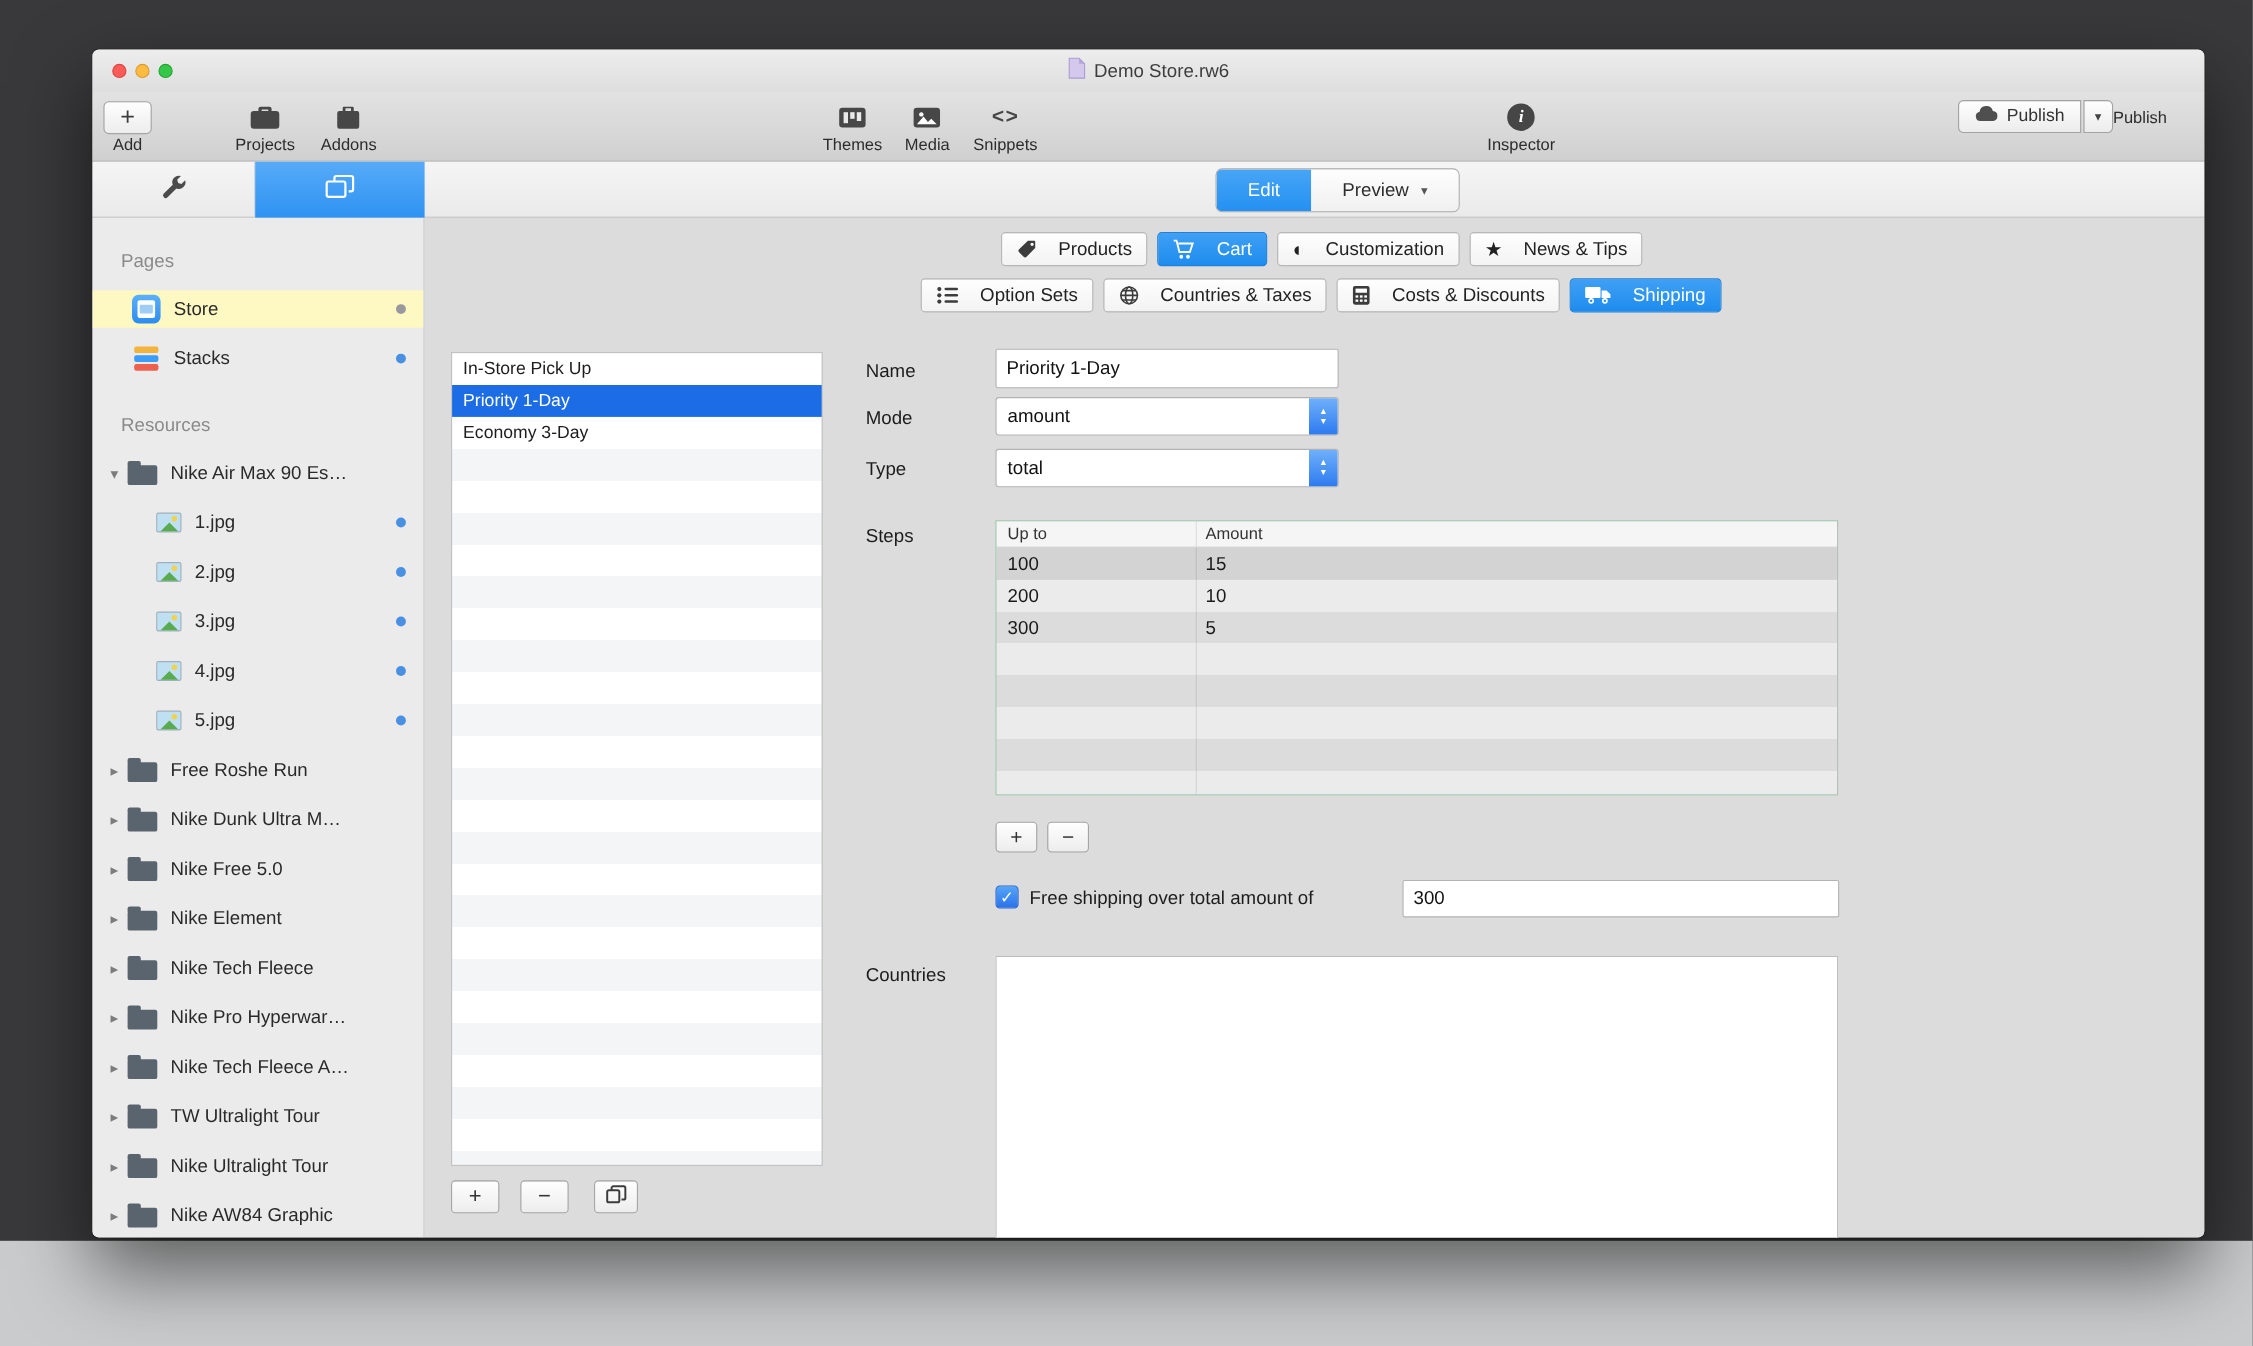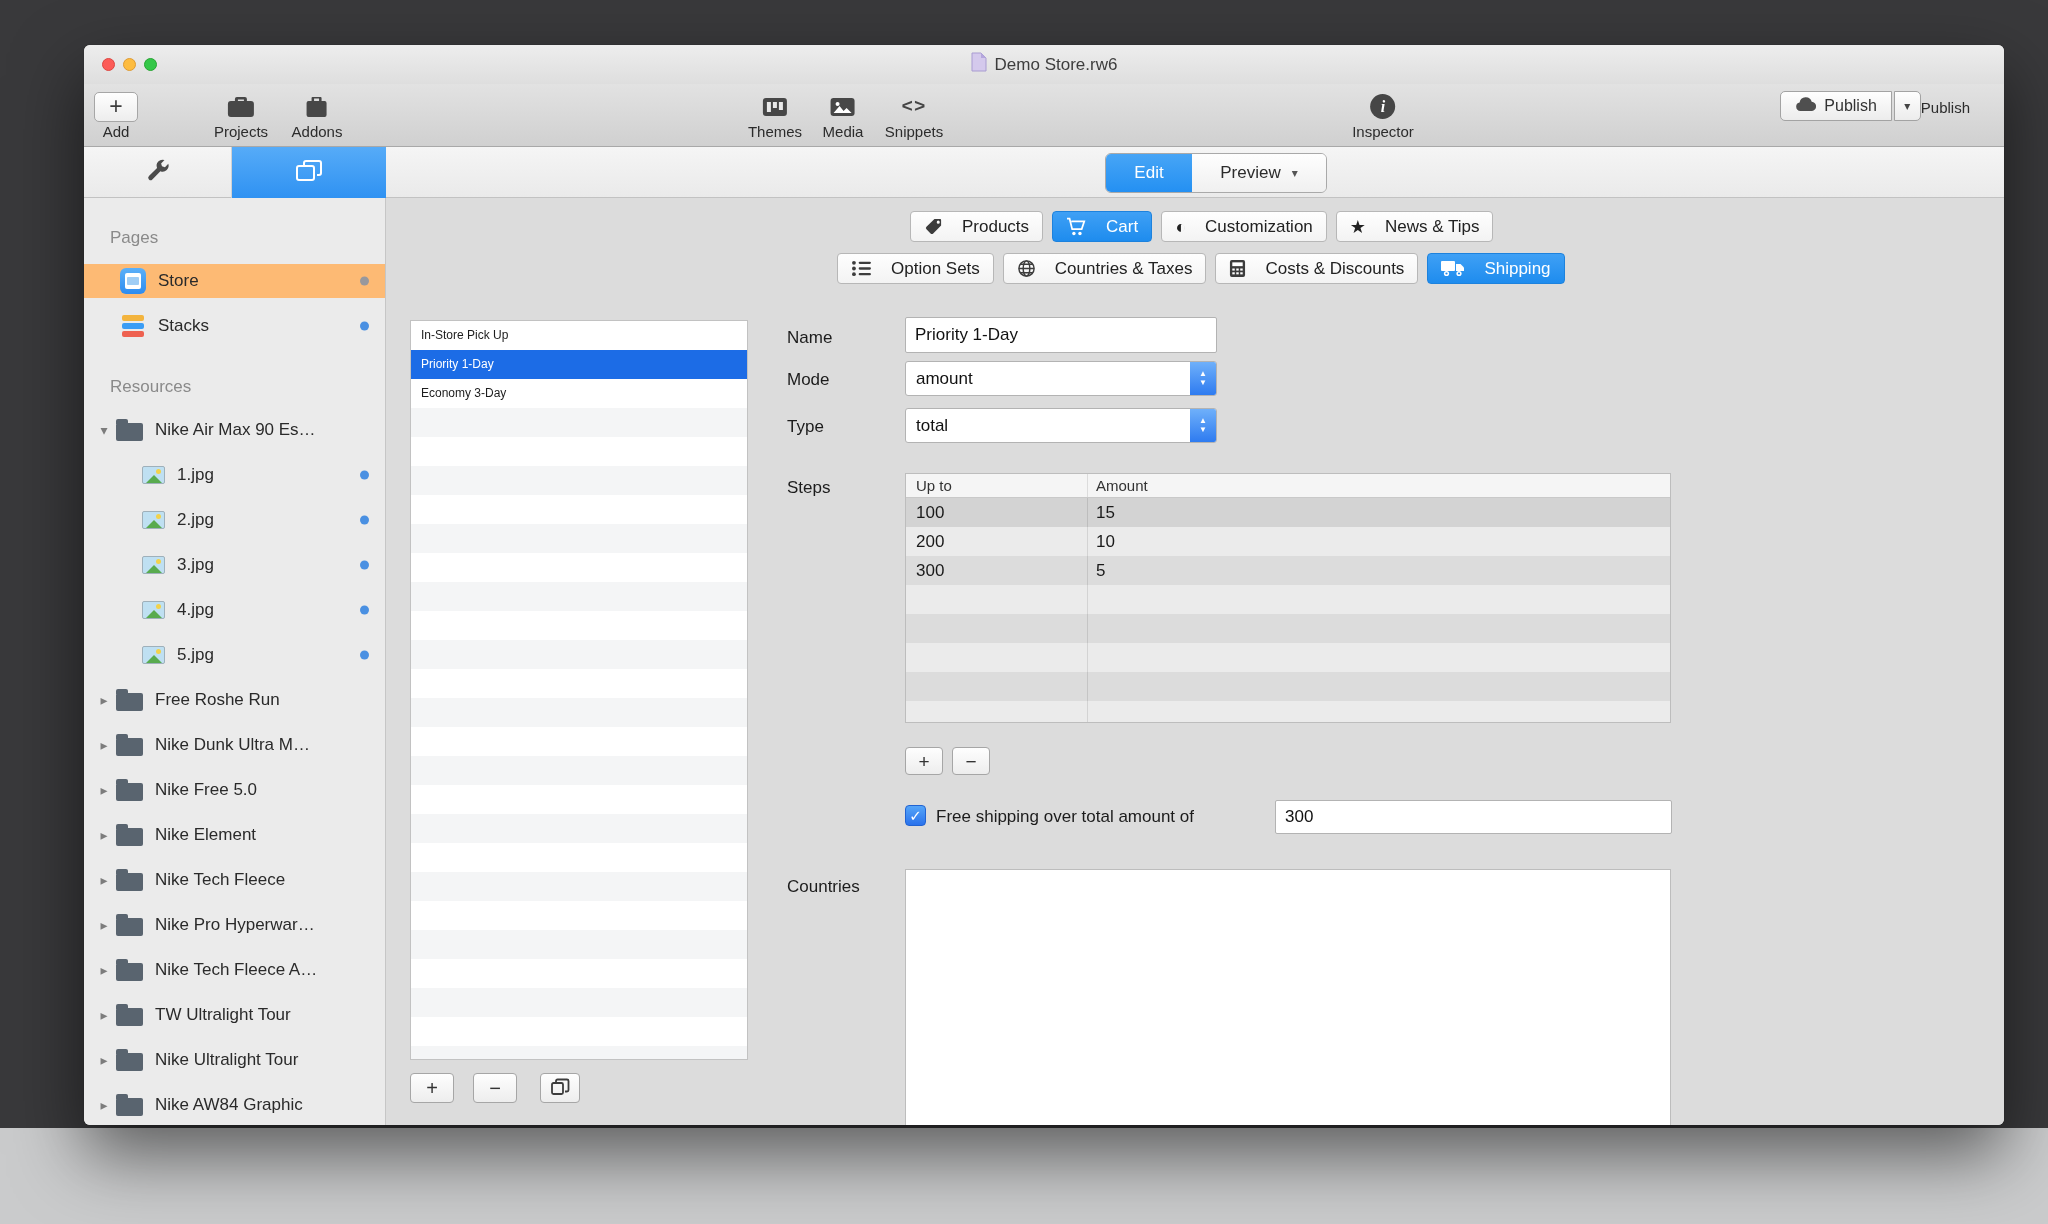--- a/index.html
+++ b/index.html
@@ -57,21 +57,21 @@
   .seg-prev { width:134px; background:linear-gradient(#fefefe,#f0f0f0); color:#2c2c2c; display:flex;
               align-items:center; justify-content:center; gap:11px; font-size:17px; }
   .chev { font-size:12px; color:#555; }
 
   
   .sidebar { position:absolute; left:0; top:153px; width:302px; height:927px; background:#ebebeb;
              border-right:1px solid #c6c6c6; padding-top:30px; overflow:hidden; }
   .sb-h { margin:0 0 16px 26px; font-size:17px; color:#8a8a8a; }
   .sb-h.second { margin-top:34px; }
   .sb-row { position:relative; height:34px; margin-bottom:11px; display:flex; align-items:center; font-size:17px; color:#2a2a2a; }
-  .sb-row.selected { background:#fdba74;align-items:center; }
+  .sb-row.selected { background:#fef9c3;align-items:center; }
   .sb-row.top-level { padding-left:36px; }
   .sb-row.folder { padding-left:10px; }
   .sb-row.child { padding-left:58px; }
   .sb-ic { margin-right:12px; display:flex; align-items:center; }
   .tri { width:20px; text-align:center; font-size:14px; color:#7c7c7c; margin-right:2px; }
   .dot { position:absolute; right:16px; top:50%; transform:translateY(-50%); width:9px; height:9px;
          border-radius:50%; background:#4a90e2; }
   .dot.gray { background:#98989d; }
   .icon-store { width:26px; height:26px; border-radius:6px; background:linear-gradient(#5cb0f8,#2d8cf0); position:relative; }
   .icon-store::before { content:""; position:absolute; inset:5px; background:#fff; border-radius:2px; }
@@ -94,21 +94,21 @@
   .tabs-row.r1 { left:524px; top:13px; }
   .tabs-row.r2 { left:451px; top:55px; }
   .tab { display:flex; align-items:center; gap:19px; height:31px; padding:0 13px;
          background:linear-gradient(#fefefe,#f3f3f3); border:1px solid #b7b7b7; border-radius:4px;
          font-size:17px; color:#222; white-space:nowrap; }
   .tab.sel { background:linear-gradient(#3fa0f5,#1e8cee); border-color:#1d82dd; color:#fff; }
   .tab .tic { display:flex; align-items:center; font-size:18px; line-height:1; }
 
   .list-panel { position:absolute; left:24px; top:122px; width:338px; height:740px; border:1px solid #c2c2c2;
                 background:repeating-linear-gradient(180deg,#ffffff 0,#ffffff 29px,#f4f5f6 29px,#f4f5f6 58px); }
-  .m-row { height:29px; line-height:29px; padding-left:10px; font-size:12px; color:#1d1d1d; }
+  .m-row { height:29px; line-height:29px; padding-left:10px; font-size:16px; color:#1d1d1d; }
   .m-row.sel { background:#1c6ce6; color:#fff; }
 
   .small-btn { position:absolute; top:875px; width:44px; height:30px; border:1px solid #a6a6a6; border-radius:4px;
                background:linear-gradient(#fefefe,#ededed); display:flex; align-items:center; justify-content:center;
                font-size:20px; color:#333; line-height:1; }
   .step-btn { position:absolute; top:549px; width:38px; height:28px; border:1px solid #a6a6a6; border-radius:4px;
               background:linear-gradient(#fefefe,#ededed); display:flex; align-items:center; justify-content:center;
               font-size:19px; color:#333; line-height:1; }
 
   .form-label { position:absolute; left:401px; font-size:17px; color:#1c1c1c; }

